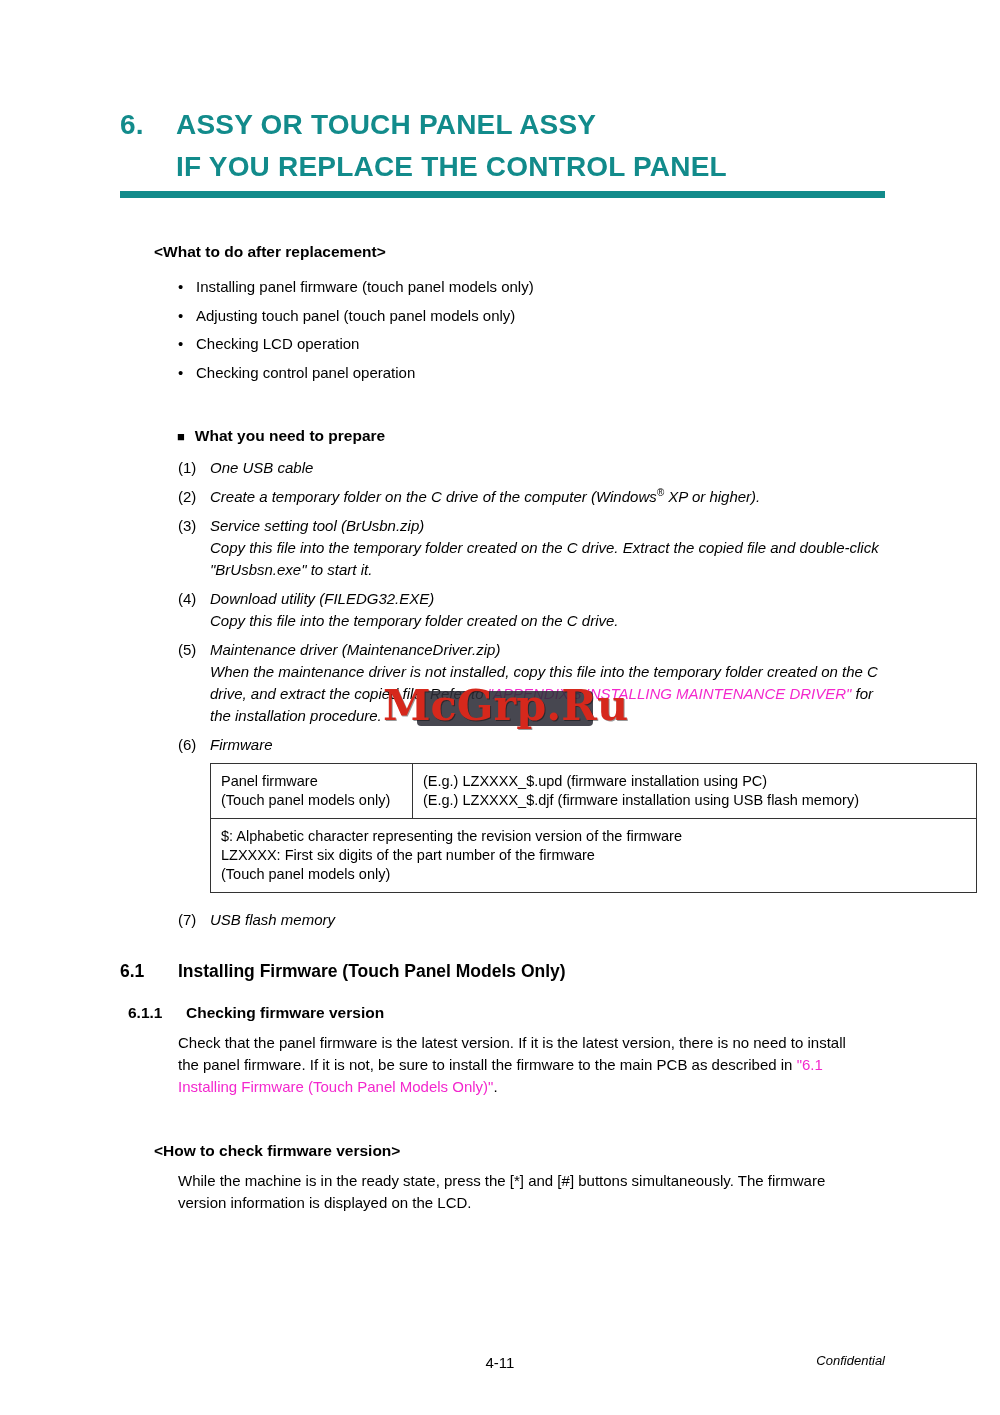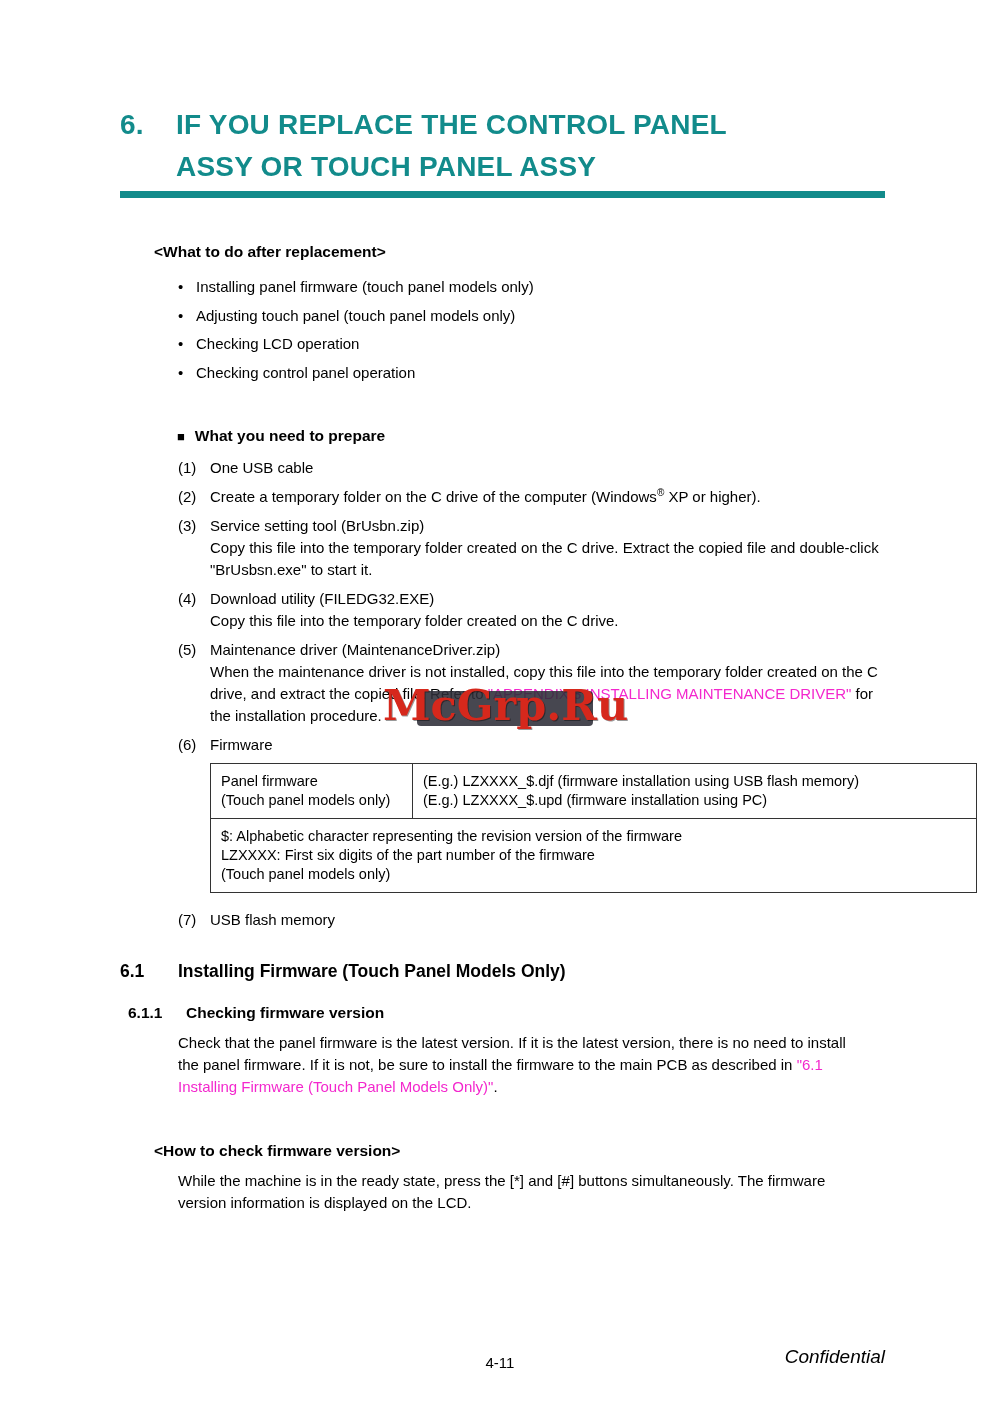--- a/index.html
+++ b/index.html
@@ -25,21 +25,21 @@
   .bullet-list { margin-left:58px; margin-top:12px; }
   .bullet-row { display:flex; line-height:28.5px; }
   .bullet-char { width:18px; flex:none; }
 
   
   .prepare-heading { display:flex; align-items:baseline; margin-left:57px; margin-top:40px; font-weight:bold; font-size:15.5px; }
   .prepare-marker { margin-right:10px; font-size:13px; }
   .num-list { margin-left:58px; margin-top:12px; }
   .num-item { display:flex; line-height:22px; margin-bottom:7px; }
   .num-label { width:32px; flex:none; }
-  .num-text { flex:1; max-width:673px; }
+  .num-text { flex:1; max-width:673px;font-style:italic; }
   .block { display:block; }
   sup { font-size:10px; vertical-align:super; line-height:0; }
 
   .doc-link { color:#f327cd; text-decoration:none; cursor:pointer; }
 
   
   .fw-table { width:767px; margin-left:90px; margin-top:7px; margin-bottom:16px; border:1px solid #333; font-size:14.5px; }
   .fw-row1 { display:flex; border-bottom:1px solid #333; }
   .fw-cell { padding:8px 10px; line-height:19px; }
   .fw-cell1 { width:202px; flex:none; border-right:1px solid #333; }
@@ -53,32 +53,32 @@
   .sec-num { width:58px; flex:none; }
   .para { margin-left:58px; margin-top:10px; line-height:22px; max-width:692px; }
 
   
   .watermark-wrap { position:absolute; left:383px; top:680px; width:260px; height:56px; pointer-events:none; }
   .watermark-blob { position:absolute; left:34px; top:11px; width:176px; height:35px; background:#2e2e38; opacity:.88; border-radius:4px; }
   .watermark-text { position:absolute; left:0; top:0; font-family:"DejaVu Serif","Liberation Serif",serif; font-weight:bold; font-size:43px; color:#d6281c; text-shadow:1px 1px 0 rgba(0,0,0,.4); white-space:nowrap; }
 
   
   .footer-page { position:absolute; left:0; right:0; bottom:44px; text-align:center; font-size:15px; }
-  .footer-note { position:absolute; right:115px; bottom:47px; font-style:italic; font-size:19px;margin-top:46px; }
+  .footer-note { position:absolute; right:115px; bottom:47px; font-style:italic; font-size:13px;margin-top:46px; }
 </style>
 </head>
 <body>
 
 <div class="content">
 
   <div class="doc-title">
     <span class="t-num">6.</span>
     <span class="t-text">
+      <span class="block">ASSY OR TOUCH PANEL ASSY</span>
       <span class="block">IF YOU REPLACE THE CONTROL PANEL</span>
-      <span class="block">ASSY OR TOUCH PANEL ASSY</span>
     </span>
   </div>
   <div class="title-rule"></div>
 
   <div class="angle-heading h-replace">&lt;What to do after replacement&gt;</div>
 
   <div class="bullet-list">
     <div class="bullet-row">
       <span class="bullet-char">•</span>
       <span>Installing panel firmware (touch panel models only)</span>
@@ -144,22 +144,22 @@
     </div>
   </div>
 
   <div class="fw-table">
     <div class="fw-row1">
       <div class="fw-cell fw-cell1">
         <div>Panel firmware</div>
         <div>(Touch panel models only)</div>
       </div>
       <div class="fw-cell fw-cell2">
+        <div>(E.g.) LZXXXX_$.upd (firmware installation using PC)</div>
         <div>(E.g.) LZXXXX_$.djf (firmware installation using USB flash memory)</div>
-        <div>(E.g.) LZXXXX_$.upd (firmware installation using PC)</div>
       </div>
     </div>
     <div class="fw-row2">
       <div>$: Alphabetic character representing the revision version of the firmware</div>
       <div>LZXXXX: First six digits of the part number of the firmware</div>
       <div>(Touch panel models only)</div>
     </div>
   </div>
 
   <div class="num-list" style="margin-top:0;">

